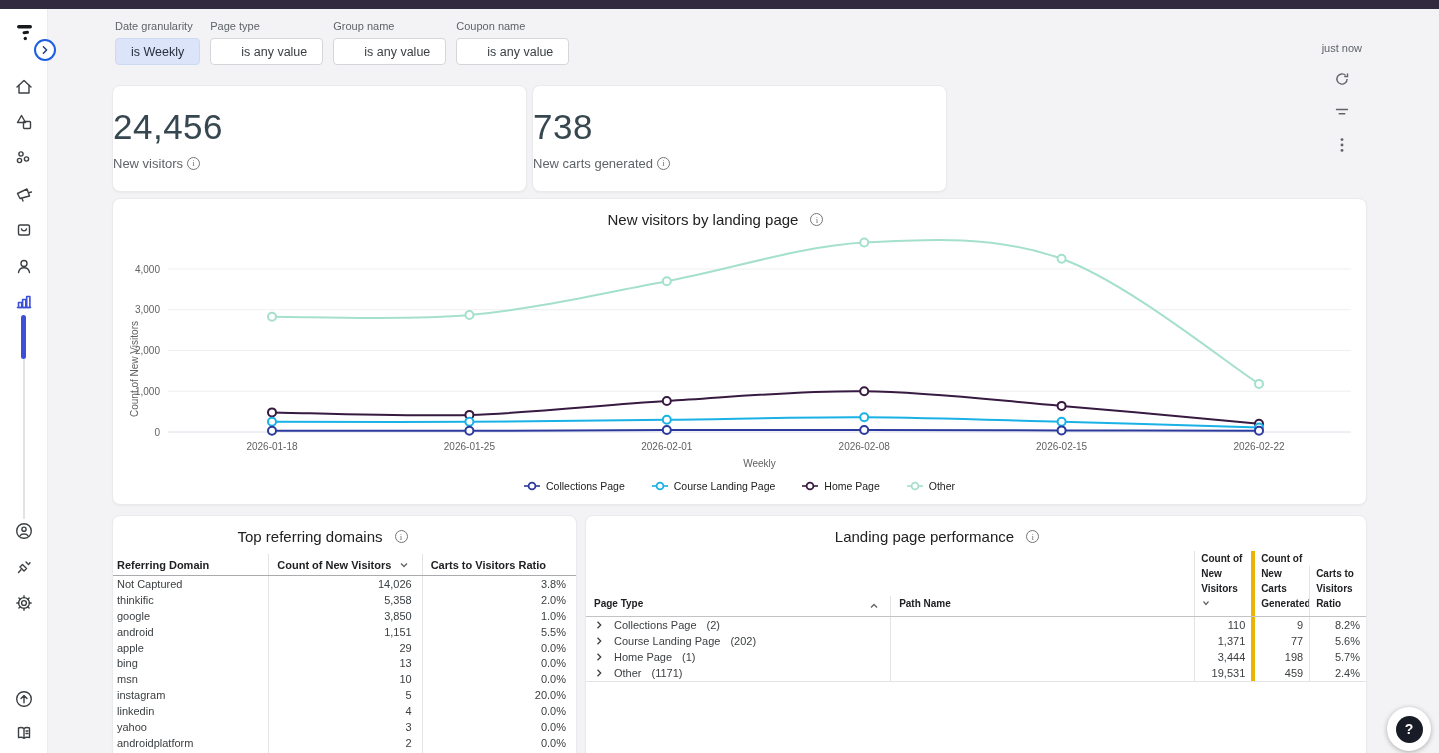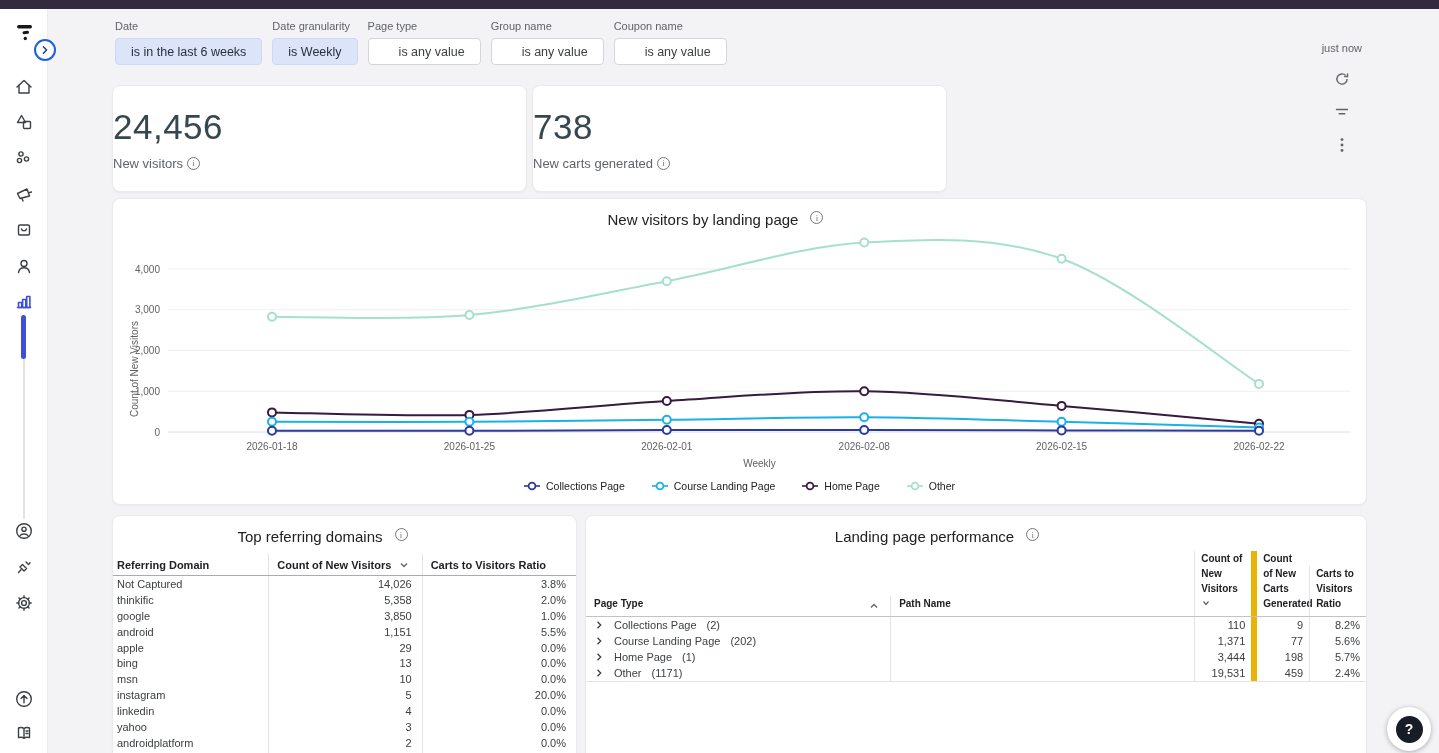--- a/index.html
+++ b/index.html
@@ -45,21 +45,21 @@
   .kpi-value { font-size:35px; color:#37474f; letter-spacing:0.5px; }
   .kpi-label { font-size:13px; color:#5f6368; display:flex; align-items:center; gap:4px; }
 
   .info-i { width:13px; height:13px; min-width:13px; border:1px solid #757575; border-radius:50%;
     display:inline-flex; align-items:center; justify-content:center; font-size:9px; color:#757575;
     font-family:"Liberation Serif", serif; cursor:pointer; }
   .info-i::after { content:"i"; }
 
   
   .chart-card { left:64px; top:189px; width:1255px; height:307px; }
-  .card-title-row { display:flex; justify-content:center; gap:12px; padding-top:12px;
+  .card-title-row { display:flex; justify-content:center; align-items:center; gap:12px; padding-top:12px;
     font-size:15px; color:#212121; }
   .chart-title-row { padding-right:48px; }
   .y-axis-label { position:absolute; left:16px; top:218px; transform:rotate(-90deg);
     transform-origin:left top; font-size:10px; color:#616161; white-space:nowrap; }
   #chart-holder { position:absolute; left:10px; top:38px; }
   .legend { position:absolute; left:0; right:0; bottom:12px; display:flex; justify-content:center; gap:27px; }
   .legend-item { display:flex; align-items:center; gap:6px; font-size:10.5px; color:#212121; cursor:pointer; }
 
   
   .table-title-left { padding-right:44px; }
@@ -77,21 +77,21 @@
   .rt-header .c-vis { justify-content:space-between; padding-left:8px; }
   .rt-header .c-rat { justify-content:flex-start; padding-left:8px; }
 
   .lp-header { display:flex; margin-top:6px; border-bottom:1px solid #c3c3c6; min-height:52px; align-items:flex-end; }
   .lp-header .hcell { font-size:10px; font-weight:bold; color:#202124; line-height:1.5; padding-bottom:5px; }
   .lp-row { display:flex; height:16px; align-items:center; }
   .lp-row .cell { font-size:11px; color:#3c4043; height:100%; display:flex; align-items:center; }
   .lp-c1 { width:305px; padding-left:8px; display:flex; align-items:flex-end; justify-content:space-between; padding-right:10px; }
   .lp-c2 { width:305px; border-left:1px solid #e4e4e6; padding-left:8px; }
   .lp-c3 { width:57px; border-left:1px solid #e4e4e6; justify-content:flex-end; padding-right:6px; }
-  .lp-c4 { width:58px; border-left:6px solid #eab308; justify-content:flex-end; padding-right:6px; }
+  .lp-c4 { width:58px; border-left:4px solid #eab308; justify-content:flex-end; padding-right:6px; }
   .lp-c5 { width:57px; border-left:1px solid #e4e4e6; justify-content:flex-end; padding-right:6px; }
   .lp-header .lp-c3,.lp-header .lp-c4,.lp-header .lp-c5 { justify-content:flex-start; padding-left:6px; align-items:flex-end; }
   .lp-rows { border-bottom:1px solid #e4e4e6; }
   .lp-row .lp-c1 { align-items:center; justify-content:flex-start; gap:0; }
   .pt-name { margin-left:10px; }
   .pt-count { margin-left:10px; }
 
   
   .help-fab { position:absolute; right:8px; bottom:2px; width:44px; height:44px; border-radius:50%;
     background:#fff; box-shadow:0 1px 5px rgba(0,0,0,0.3); display:flex; align-items:center; justify-content:center; cursor:pointer; z-index:40; }
@@ -202,24 +202,20 @@
   </div>
   <div class="expand-btn">
     <svg width="10" height="10" viewBox="0 0 10 10">
         <path d="M3.4 1.8 L6.6 5 L3.4 8.2" fill="none" stroke="#1b3f7a" stroke-width="1.5" stroke-linecap="round" stroke-linejoin="round"></path>
       </svg>
   </div>
 
   <div class="main">
 
     <div class="filters">
-      <div class="filter-group">
-        <span class="filter-label">Date</span>
-        <div class="chip active">is in the last 6 weeks</div>
-      </div>
       <div class="filter-group">
         <span class="filter-label">Date granularity</span>
         <div class="chip active">is Weekly</div>
       </div>
       <div class="filter-group">
         <span class="filter-label">Page type</span>
         <div class="chip plain">is any value</div>
       </div>
       <div class="filter-group">
         <span class="filter-label">Group name</span>

